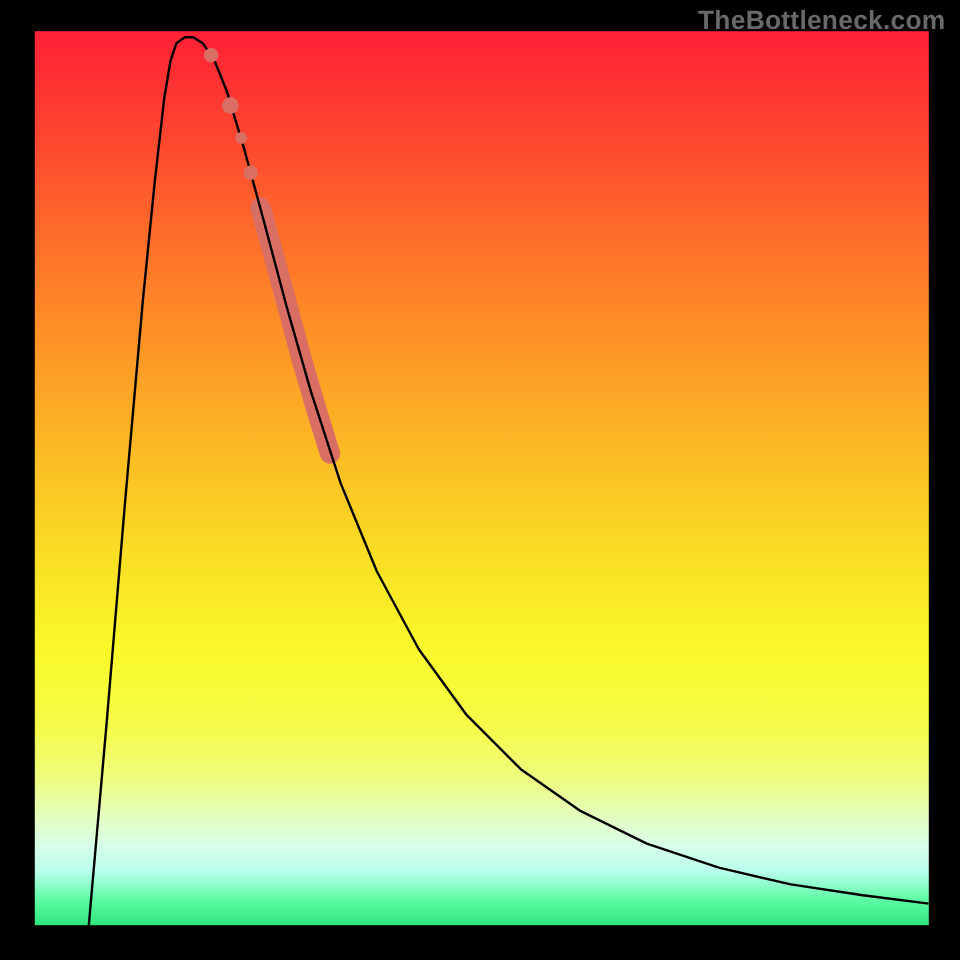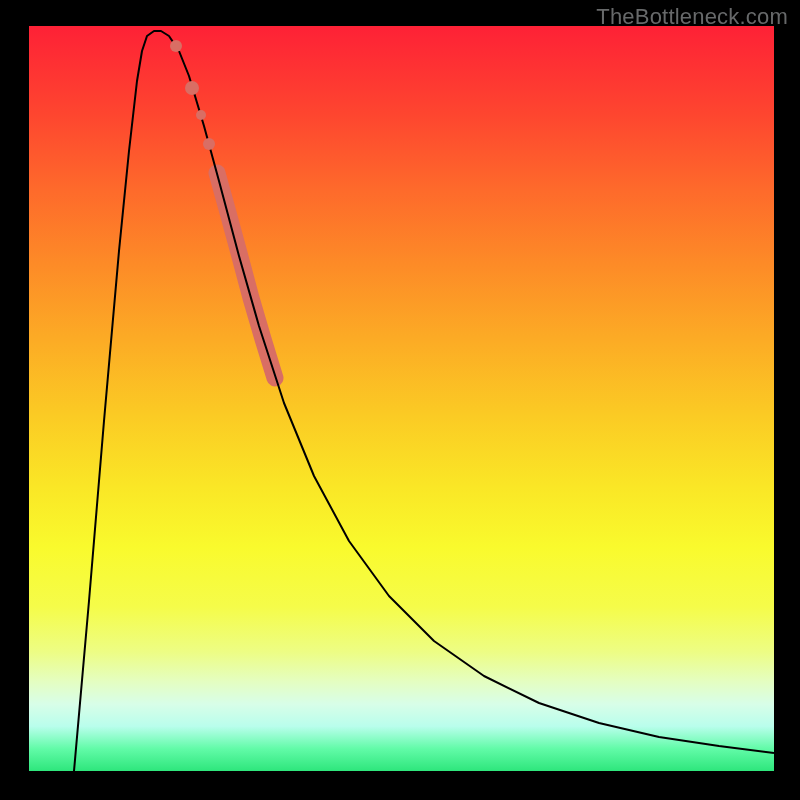--- a/index.html
+++ b/index.html
@@ -39,21 +39,21 @@
       #62fba8 97%,
       #2ee67c 100%
     );
   }
   .watermark {
     position: absolute;
     top: 4px;
     right: 12px;
     font-family: Arial, Helvetica, sans-serif;
     font-size: 22px;
-    font-weight: normal;
+    font-weight: bold;
     color: #67696a;
     letter-spacing: 0.2px;
   }
   svg.curve {
     position: absolute;
     left: 0;
     top: 0;
     width: 745px;
     height: 745px;
   }

